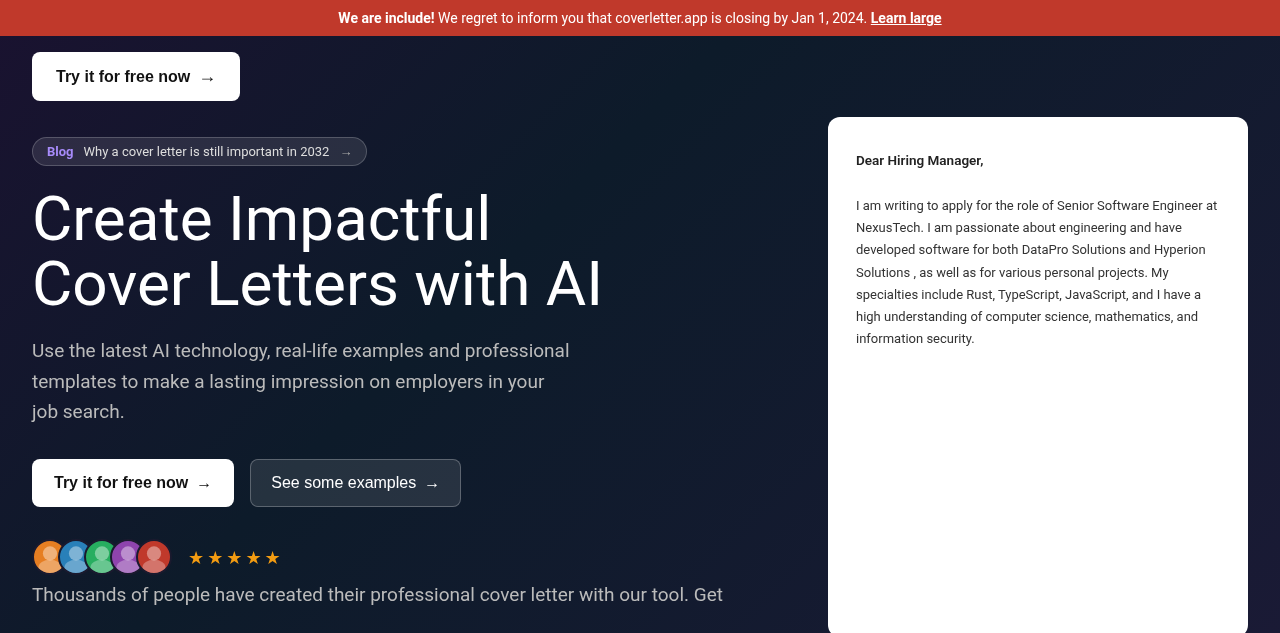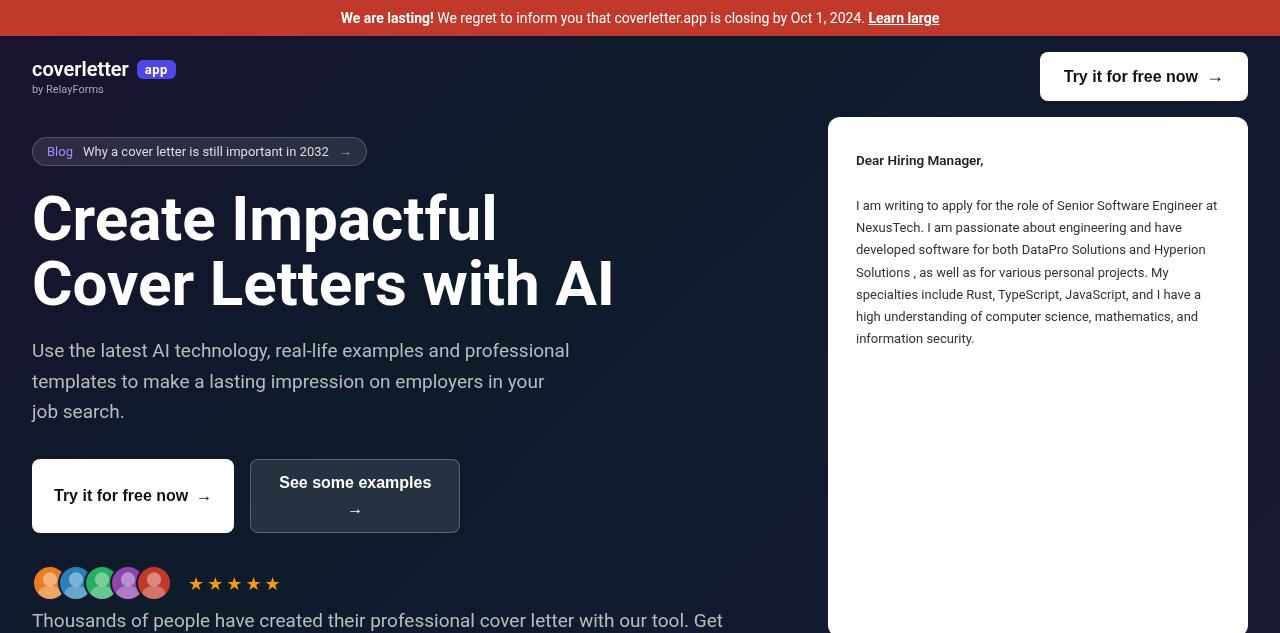--- a/index.html
+++ b/index.html
@@ -103,29 +103,29 @@
       border: 1px solid rgba(255,255,255,0.2);
       border-radius: 20px;
       padding: 6px 14px;
       font-size: 13px;
       margin-bottom: 20px;
       cursor: pointer;
       width: fit-content;
     }
     .blog-tag .blog-label {
       color: #a78bfa;
-      font-weight: 400;
+      font-weight: 700;
     }
     .blog-tag .blog-title { color: #ddd; }
     .blog-tag .arrow { color: #aaa; }
 
     
     .hero-heading {
       font-size: 62px;
-      font-weight: 700;
+      font-weight: 400;
       line-height: 1.05;
       margin-bottom: 20px;
       color: #fff;
     }
     .hero-sub {
       font-size: 19px;
       color: #bbb;
       line-height: 1.6;
       margin-bottom: 32px;
       max-width: 540px;
@@ -151,25 +151,24 @@
       cursor: pointer;
     }
     .btn-secondary {
       display: flex;
       align-items: center;
       gap: 8px;
       background: rgba(255,255,255,0.1);
       color: #fff;
       border: 1px solid rgba(255,255,255,0.25);
       border-radius: 8px;
-      padding: 14px 28px;
+      padding: 14px 20px;
       font-size: 16px;
-      font-weight: 700;
+      font-weight: 400;
       cursor: pointer;
-      flex-direction: column;
     }
 
     
     .social-proof {
       display: flex;
       align-items: center;
       gap: 12px;
     }
     .avatars {
       display: flex;
@@ -218,33 +217,26 @@
       background: linear-gradient(135deg, #1a1230 0%, #0d1b2a 40%, #1a1a35 100%);
       z-index: -1;
     }
   </style>
 </head>
 <body>
 
 <div class="bg-gradient"></div>
 
 <div class="closing-banner">
-  <span style="font-weight:700;">We are lasting!</span>
-  <span> We regret to inform you that coverletter.app is closing by Oct 1, 2024.</span>
+  <span style="font-weight:700;">We are include!</span>
+  <span> We regret to inform you that coverletter.app is closing by Jan 1, 2024.</span>
   <a href="#">Learn large</a>
 </div>
 
 <header class="header">
-  <div class="logo-area">
-    <div class="logo-row">
-      <span class="logo-text-cover">coverletter</span>
-      <span class="logo-app-badge">app</span>
-    </div>
-    <span class="logo-by">by RelayForms</span>
-  </div>
   <button class="cta-header-btn">
     <span>Try it for free now</span>
     <span class="arrow">→</span>
   </button>
 </header>
 
 <div class="main-layout">
 
   <div class="left-panel">
 

